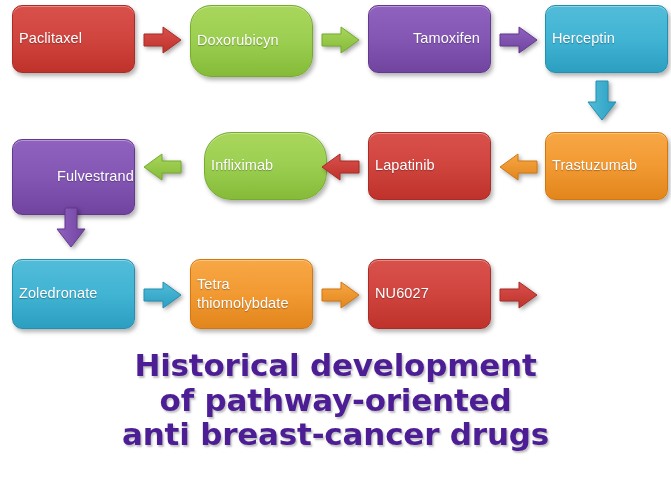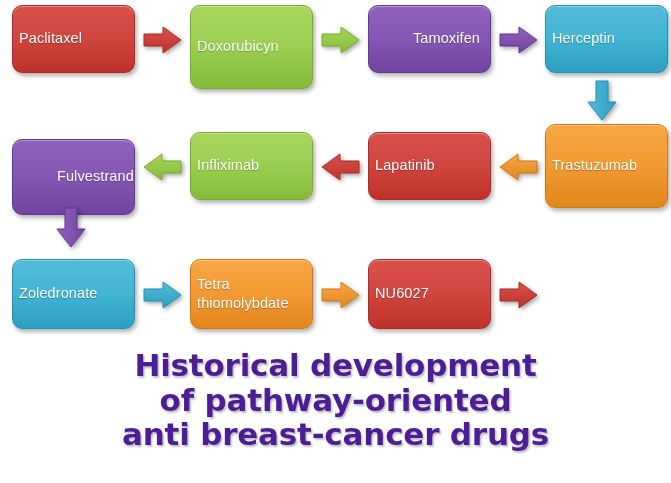--- a/index.html
+++ b/index.html
@@ -65,21 +65,21 @@
       <defs>
         <linearGradient id="gR1" x1="0" y1="0" x2="0" y2="1">
           <stop offset="0%" stop-color="#d9504a"></stop>
             <stop offset="100%" stop-color="#bf322c"></stop>
         </linearGradient>
       </defs>
       <path d="M1,9 L20,9 L20,2 L38,15 L20,28 L20,21 L1,21 Z" fill="url(#gR1)" stroke="#a82c27" stroke-width="1" style="filter:drop-shadow(2px 2px 2px rgba(0,0,0,.35))"></path>
     </svg>
   </div>
 
-  <div class="node c-green" style="left:190px;top:5px;width:123px;height:84px;">
+  <div class="node c-green" style="left:190px;top:5px;width:123px;height:72px;border-radius:21px;">
     <span class="lbl">Doxorubicyn</span>
   </div>
 
   <div class="arrow" style="left:321px;top:25px;width:40px;height:30px;">
     <svg width="40" height="30" viewBox="0 0 40 30">
       <defs>
         <linearGradient id="gG1" x1="0" y1="0" x2="0" y2="1">
           <stop offset="0%" stop-color="#a8d65c"></stop>
             <stop offset="100%" stop-color="#85bb39"></stop>
         </linearGradient>
@@ -129,21 +129,21 @@
       <defs>
         <linearGradient id="gG2" x1="0" y1="0" x2="0" y2="1">
           <stop offset="0%" stop-color="#a8d65c"></stop>
             <stop offset="100%" stop-color="#85bb39"></stop>
         </linearGradient>
       </defs>
       <path d="M38,9 L19,9 L19,2 L1,15 L19,28 L19,21 L38,21 Z" fill="url(#gG2)" stroke="#76ab2c" stroke-width="1" style="filter:drop-shadow(2px 2px 2px rgba(0,0,0,.35))"></path>
     </svg>
   </div>
 
-  <div class="node c-green" style="left:190px;top:132px;width:123px;height:68px;">
+  <div class="node c-green" style="left:204px;top:132px;width:123px;height:68px;border-radius:27px;">
     <span class="lbl">Infliximab</span>
   </div>
 
   <div class="arrow" style="left:321px;top:152px;width:40px;height:30px;">
     <svg width="40" height="30" viewBox="0 0 40 30">
       <defs>
         <linearGradient id="gR2" x1="0" y1="0" x2="0" y2="1">
           <stop offset="0%" stop-color="#d9504a"></stop>
             <stop offset="100%" stop-color="#bf322c"></stop>
         </linearGradient>
@@ -161,21 +161,21 @@
       <defs>
         <linearGradient id="gO2" x1="0" y1="0" x2="0" y2="1">
           <stop offset="0%" stop-color="#f7a745"></stop>
             <stop offset="100%" stop-color="#e2861c"></stop>
         </linearGradient>
       </defs>
       <path d="M38,9 L19,9 L19,2 L1,15 L19,28 L19,21 L38,21 Z" fill="url(#gO2)" stroke="#d3780f" stroke-width="1" style="filter:drop-shadow(2px 2px 2px rgba(0,0,0,.35))"></path>
     </svg>
   </div>
 
-  <div class="node c-orange" style="left:545px;top:124px;width:123px;height:84px;">
+  <div class="node c-orange" style="left:545px;top:132px;width:123px;height:68px;">
     <span class="lbl">Trastuzumab</span>
   </div>
 
   <div class="arrow" style="left:55px;top:207px;width:32px;height:42px;">
     <svg width="32" height="42" viewBox="0 0 32 42">
       <defs>
         <linearGradient id="gP0" x1="0" y1="0" x2="1" y2="0">
           <stop offset="0%" stop-color="#8f62bf"></stop>
             <stop offset="100%" stop-color="#70449f"></stop>
         </linearGradient>

